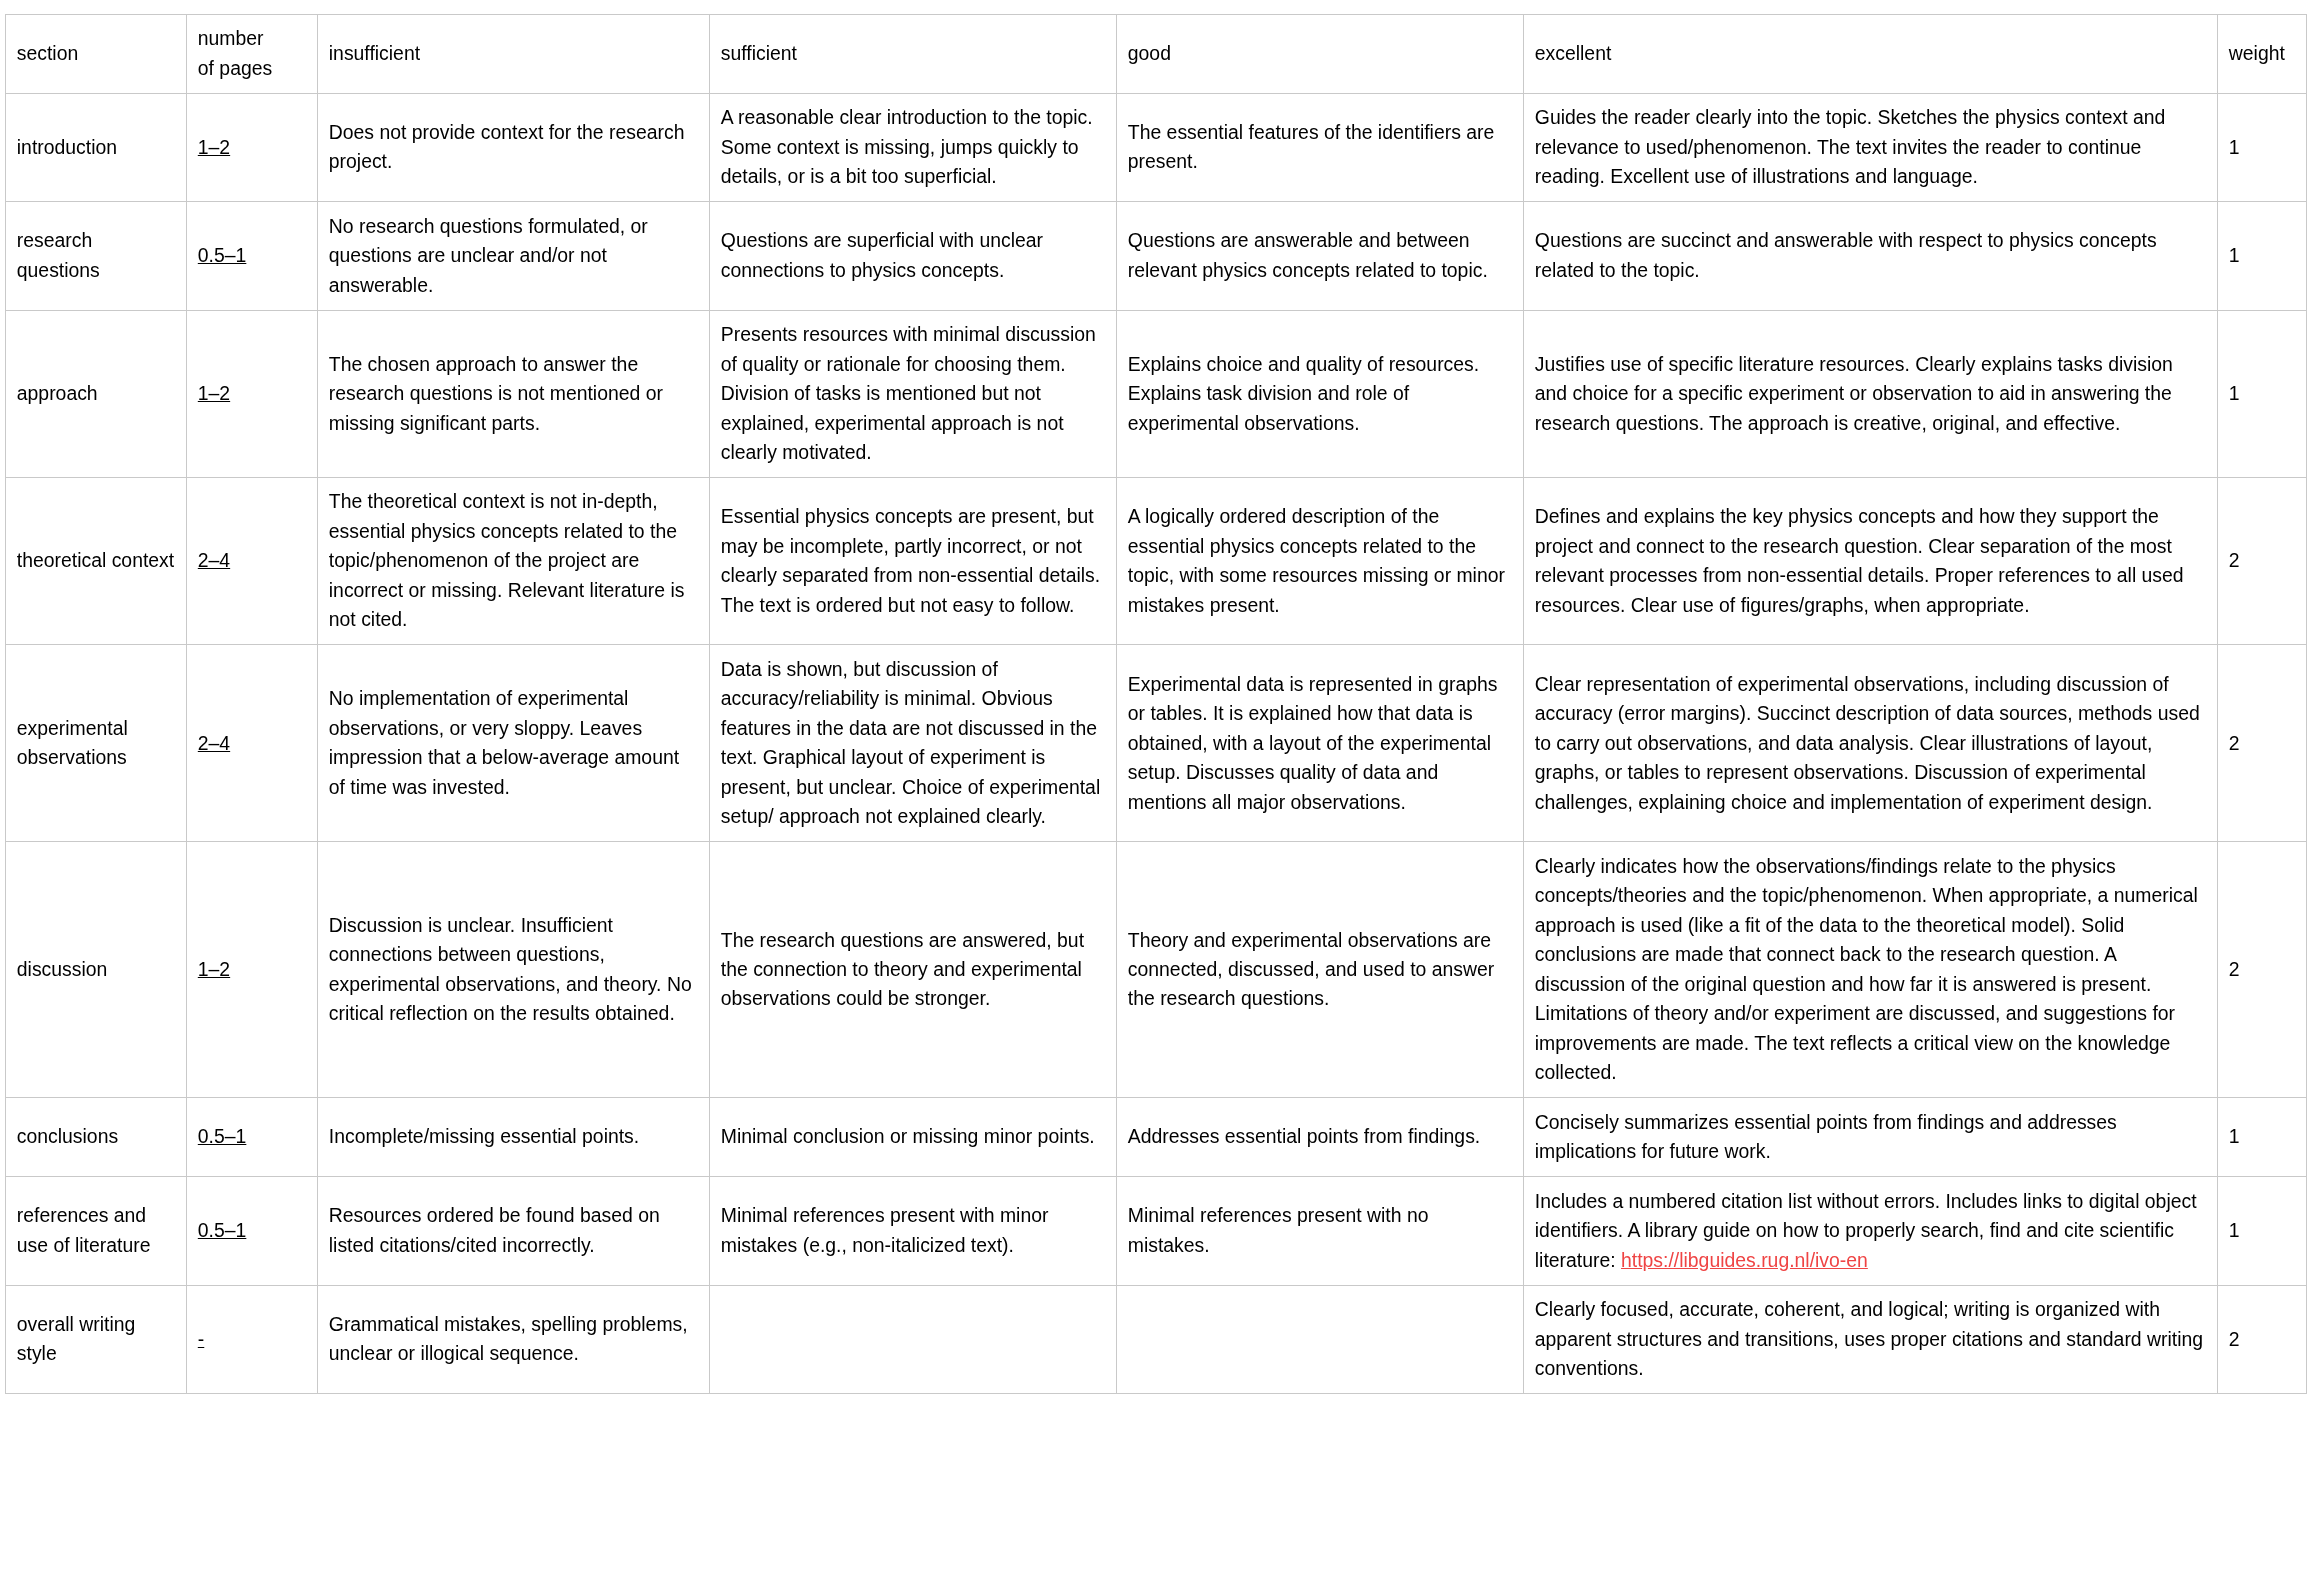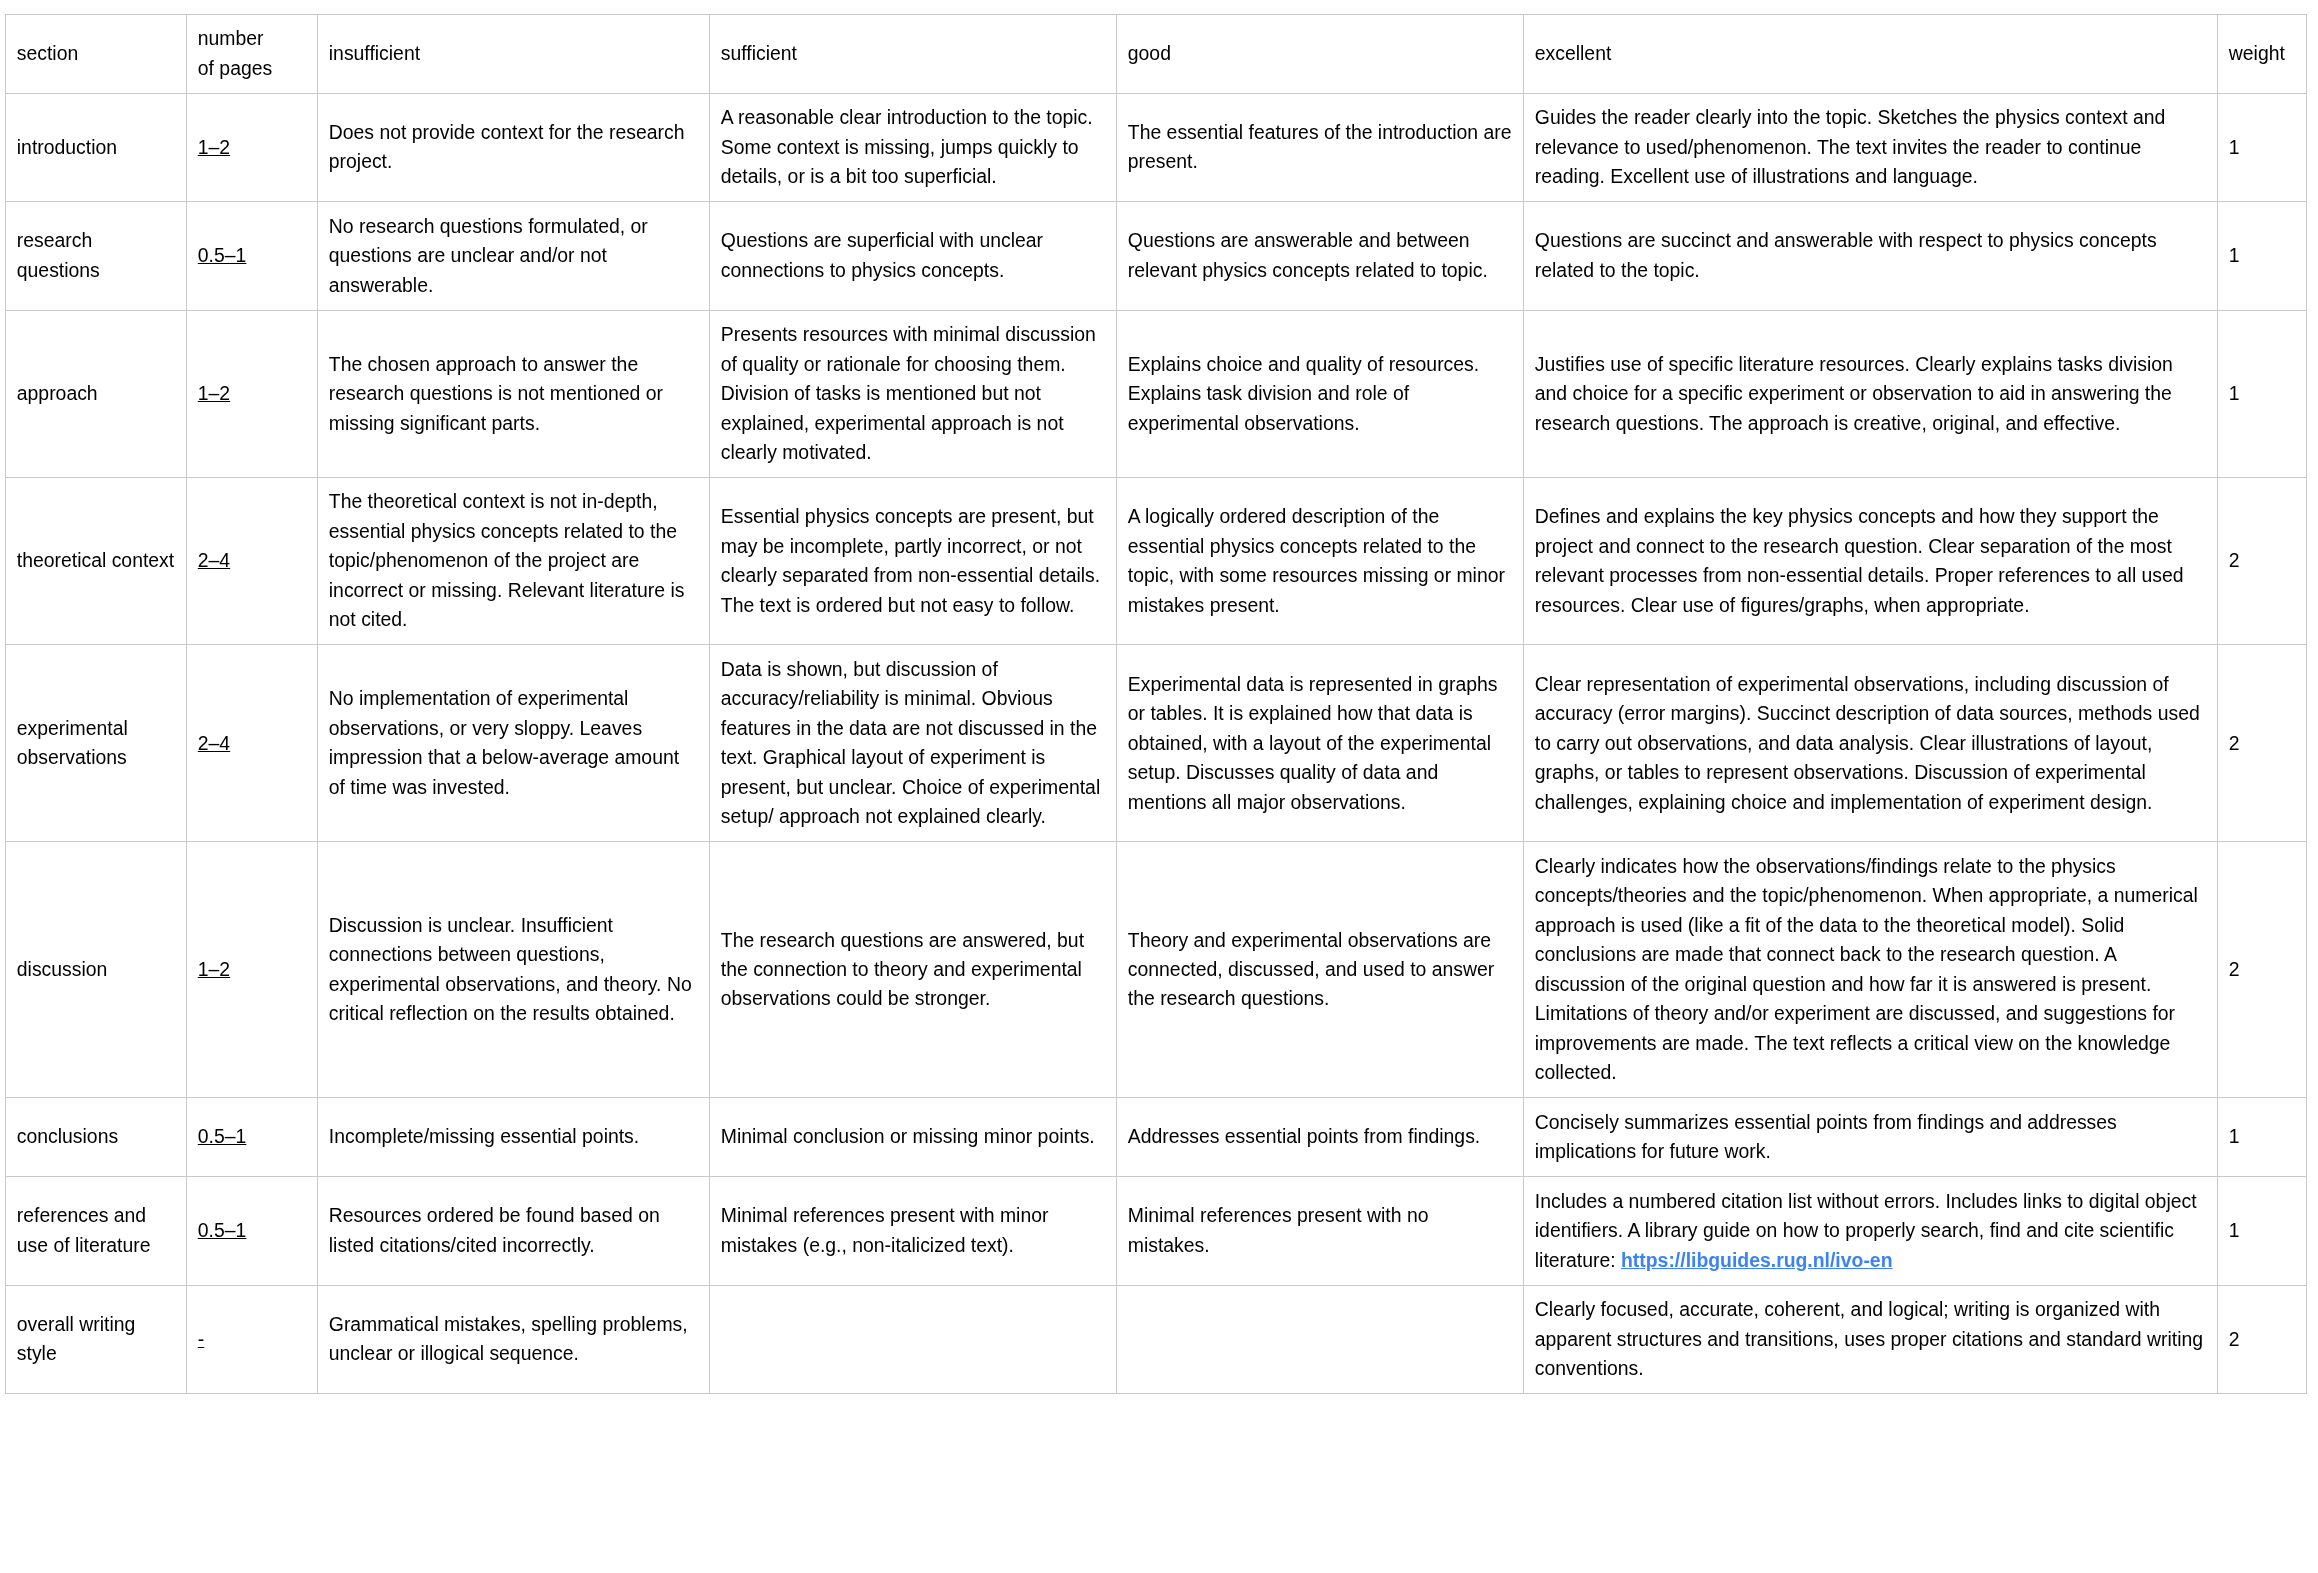--- a/index.html
+++ b/index.html
@@ -69,24 +69,23 @@
   td.weight-cell {
     text-align: center;
     vertical-align: middle;
   }
   td.crit-cell {
     vertical-align: top;
   }
   td.crit-cell.empty { }
 
   a.extlink {
-    color: #3b82f6;
+    color: #ef4444;
     text-decoration: underline;
     word-break: break-all;
-    font-weight: bold;
   }
 </style>
 </head>
 <body>
 
 <div class="page">
   <table class="rubric">
     <colgroup>
       <col class="c-section">
       <col class="c-pages">
@@ -108,21 +107,21 @@
         <th>weight</th>
       </tr>
     </thead>
     <tbody>
 
       <tr>
         <td class="section-cell">introduction</td>
         <td class="pages-cell">1–2</td>
         <td class="crit-cell">Does not provide context for the research project.</td>
         <td class="crit-cell">A reasonable clear introduction to the topic. Some context is missing, jumps quickly to details, or is a bit too superficial.</td>
-        <td class="crit-cell">The essential features of the introduction are present.</td>
+        <td class="crit-cell">The essential features of the identifiers are present.</td>
         <td class="crit-cell">Guides the reader clearly into the topic. Sketches the physics context and relevance to used/phenomenon. The text invites the reader to continue reading. Excellent use of illustrations and language.</td>
         <td class="weight-cell">1</td>
       </tr>
 
       <tr>
         <td class="section-cell">research questions</td>
         <td class="pages-cell">0.5–1</td>
         <td class="crit-cell">No research questions formulated, or questions are unclear and/or not answerable.</td>
         <td class="crit-cell">Questions are superficial with unclear connections to physics concepts.</td>
         <td class="crit-cell">Questions are answerable and between relevant physics concepts related to topic.</td>

